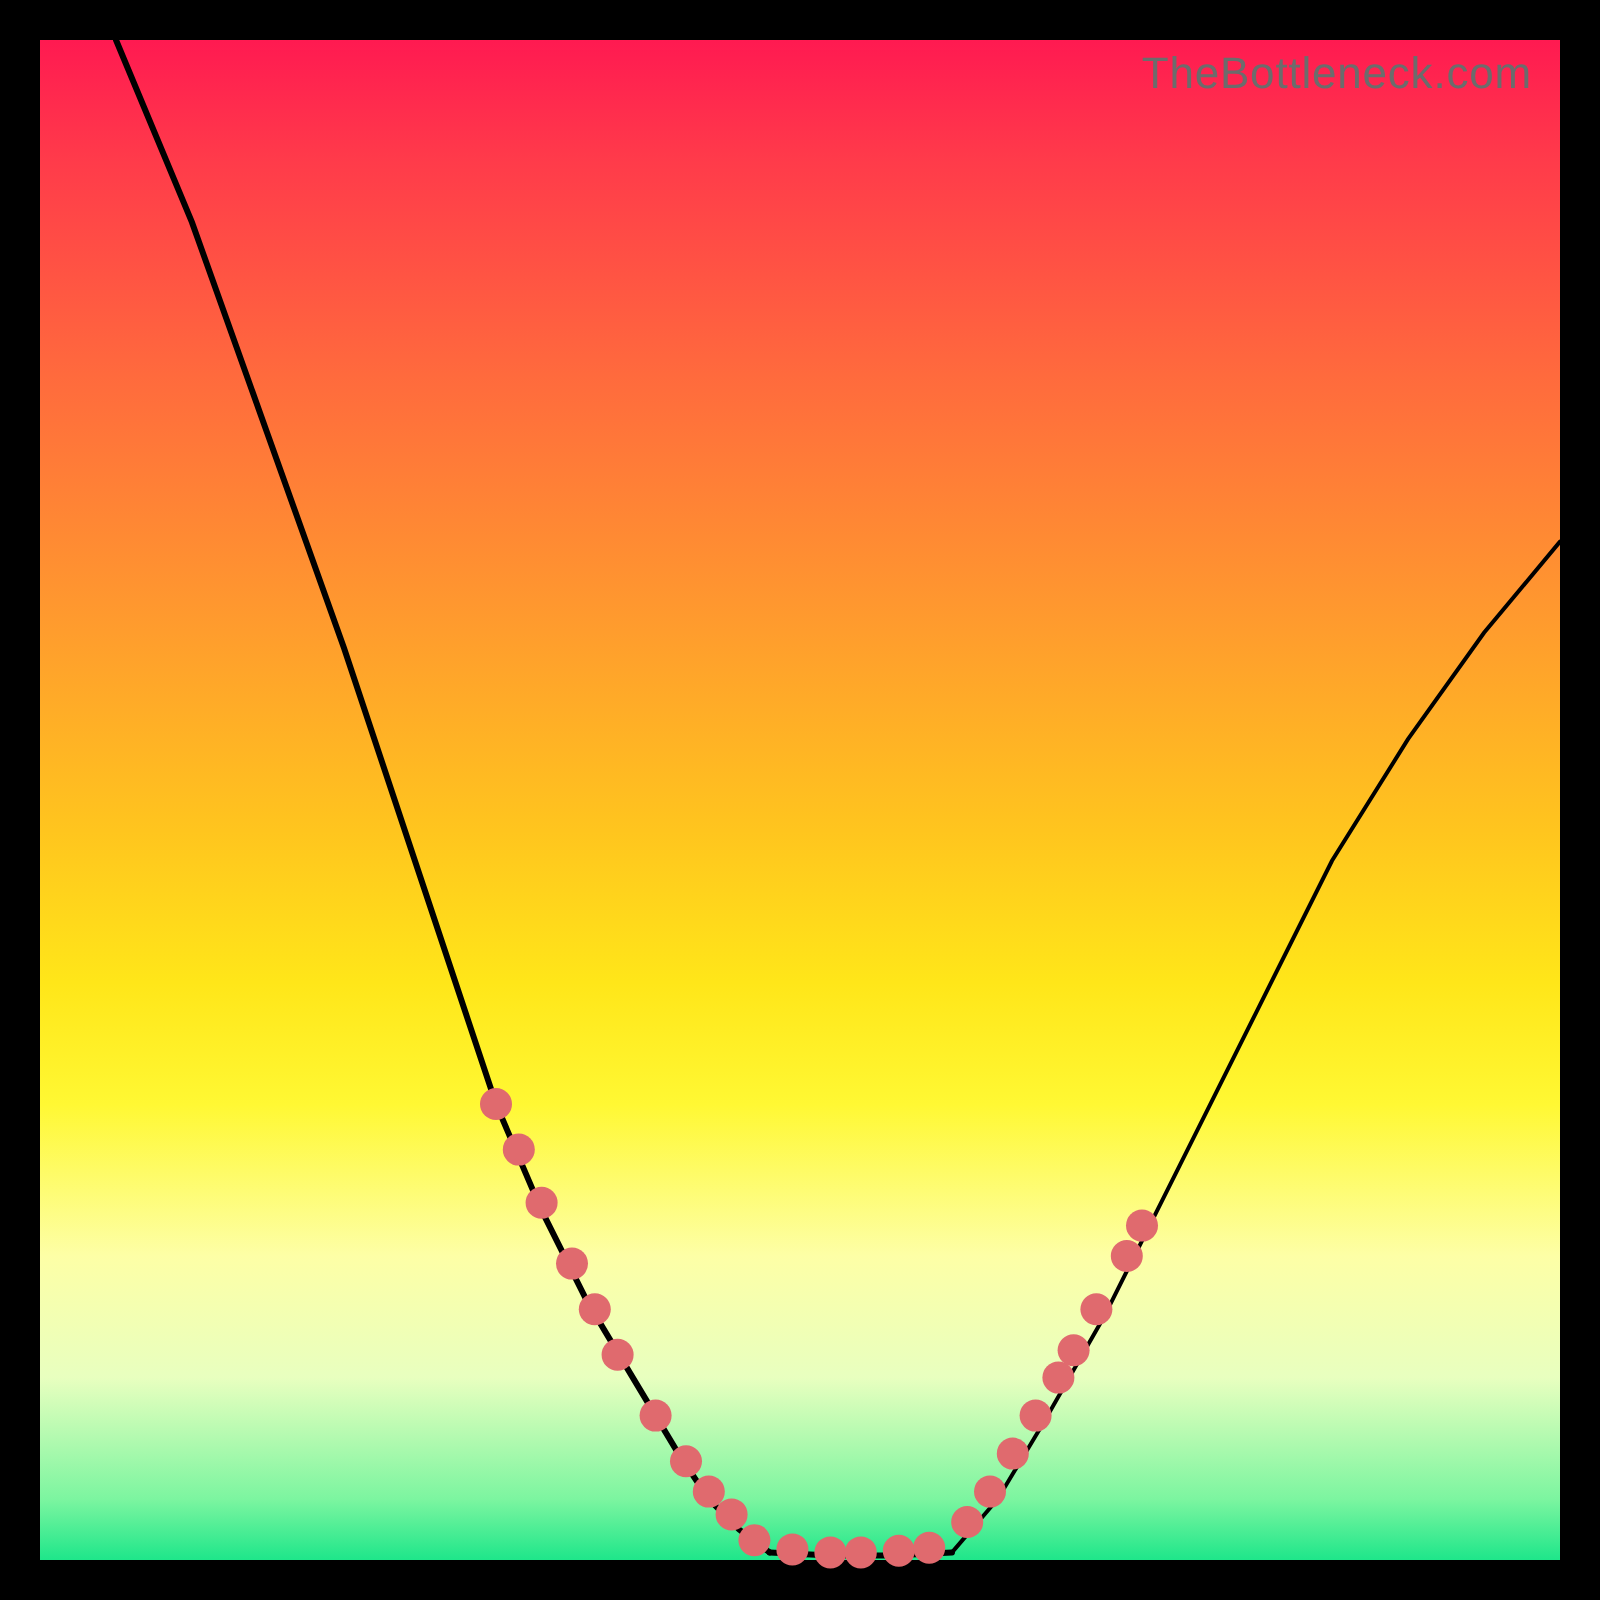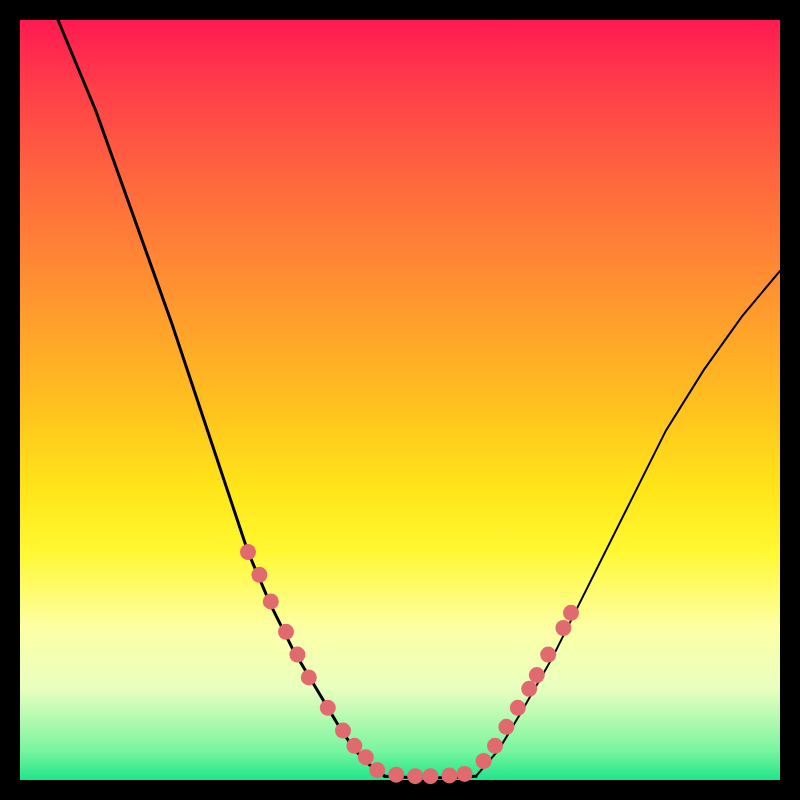--- a/index.html
+++ b/index.html
@@ -74,20 +74,21 @@
   }
   .bead {
     fill: #e06a6e;
   }
 </style>
 </head>
 <body>
 
 <div class="frame">
   <div class="plot-area">
+    <div class="watermark">TheBottleneck.com</div>
     <svg class="curves" viewBox="0 0 760 760">
       <g id="curve-group">
           <path d="M38.0 0.0 L76.0 91.2 L114.0 197.6 L152.0 304.0 L190.0 418.0 L212.8 486.4 L228.0 532.0 L250.8 585.2 L273.6 630.8 L296.4 668.8 L319.2 706.8 L334.4 729.6 L349.6 744.8 L364.8 756.2" class="curve"></path>
           <path d="M364.8 756.2 L395.2 757.7 L425.6 757.7 L456.0 756.2" class="curve"></path>
           <path d="M456.0 756.2 L478.8 729.6 L501.6 691.6 L532.0 638.4 L570.0 562.4 L608.0 486.4 L646.0 410.4 L684.0 349.6 L722.0 296.4 L760.0 250.8" class="curve-thin"></path>
         </g>
       <g id="bead-group">
           <circle cx="228.0" cy="532.0" r="8" class="bead"></circle>
           <circle cx="239.4" cy="554.8" r="8" class="bead"></circle>
           <circle cx="250.8" cy="581.4" r="8" class="bead"></circle>

